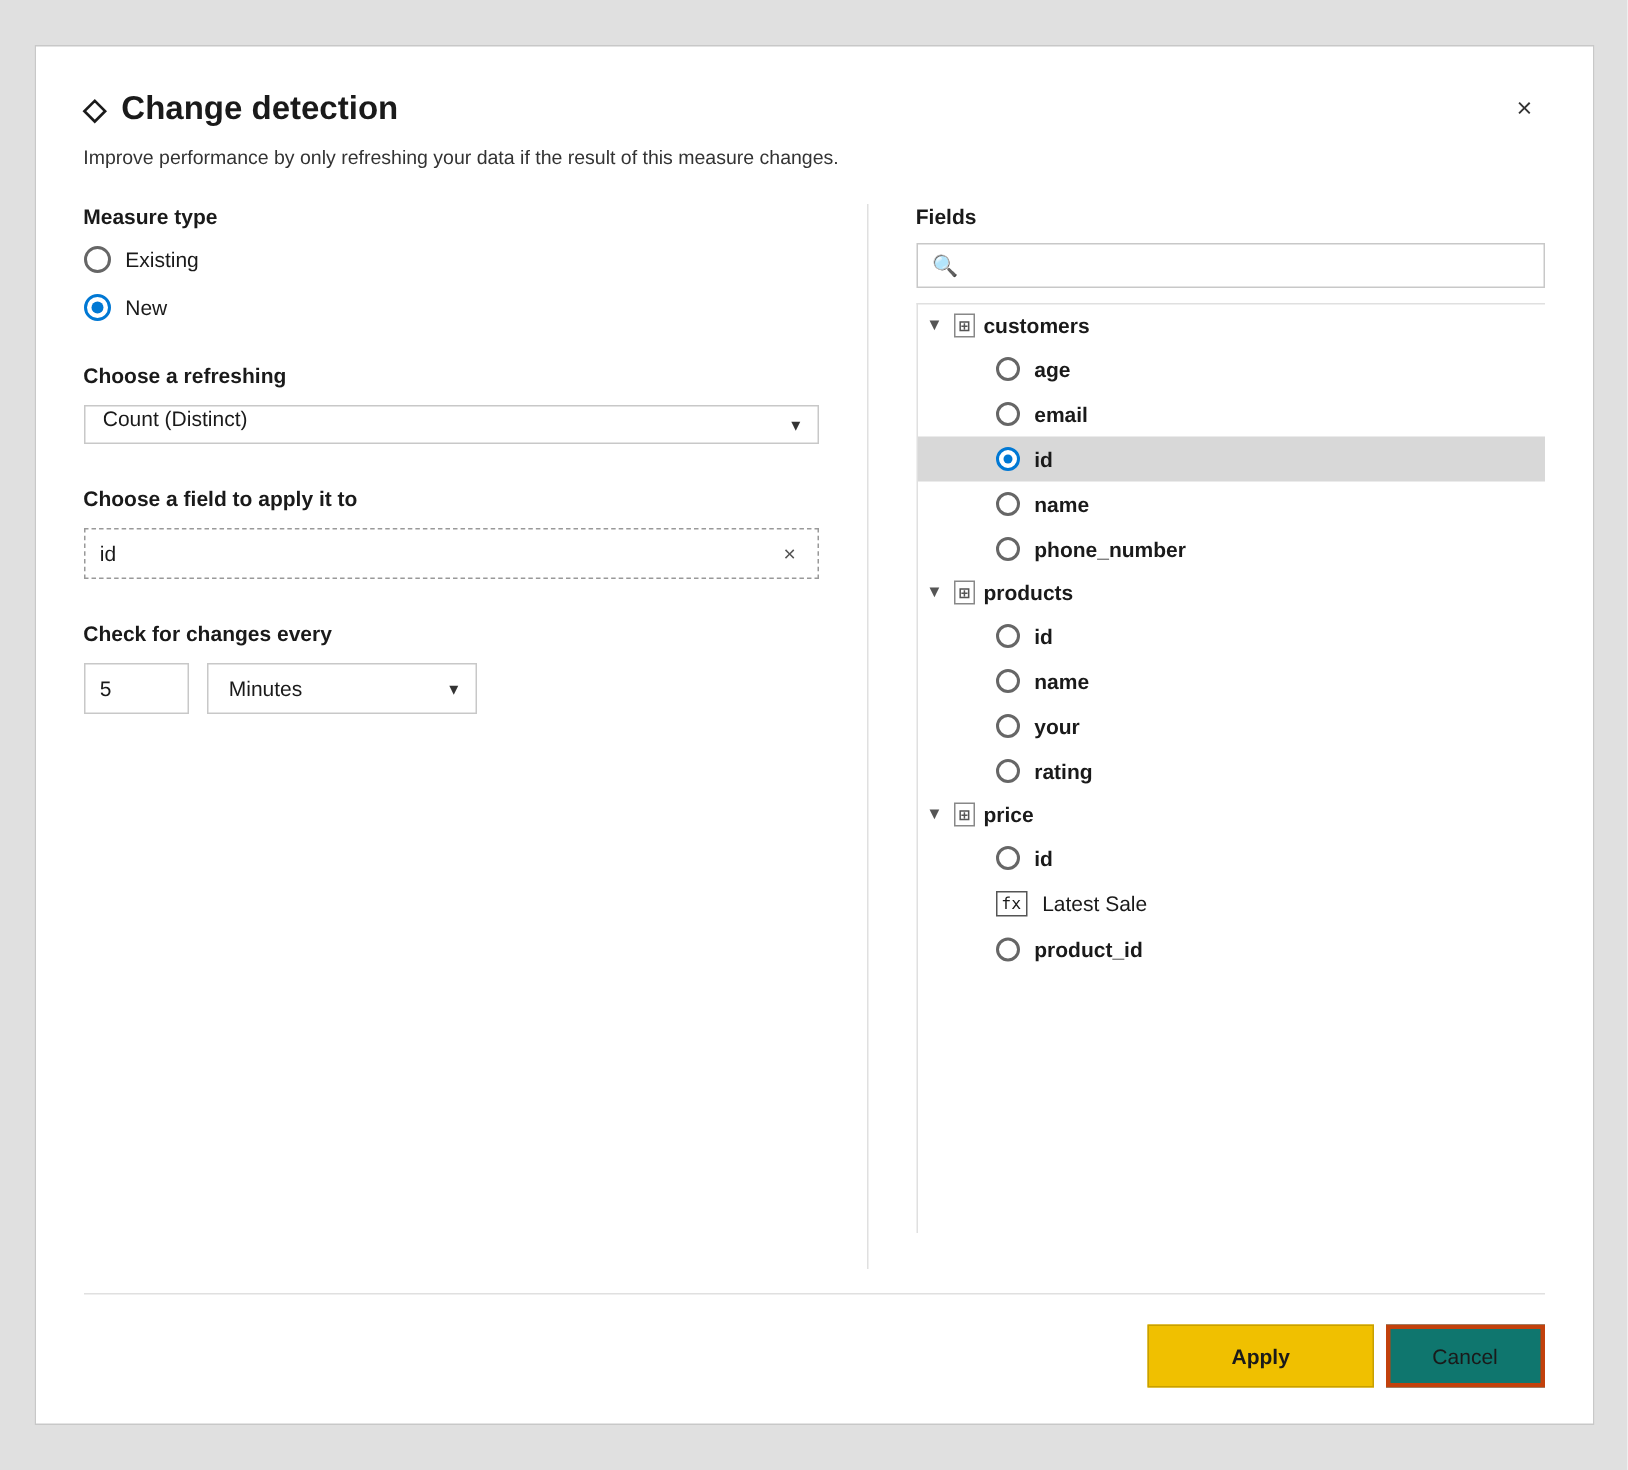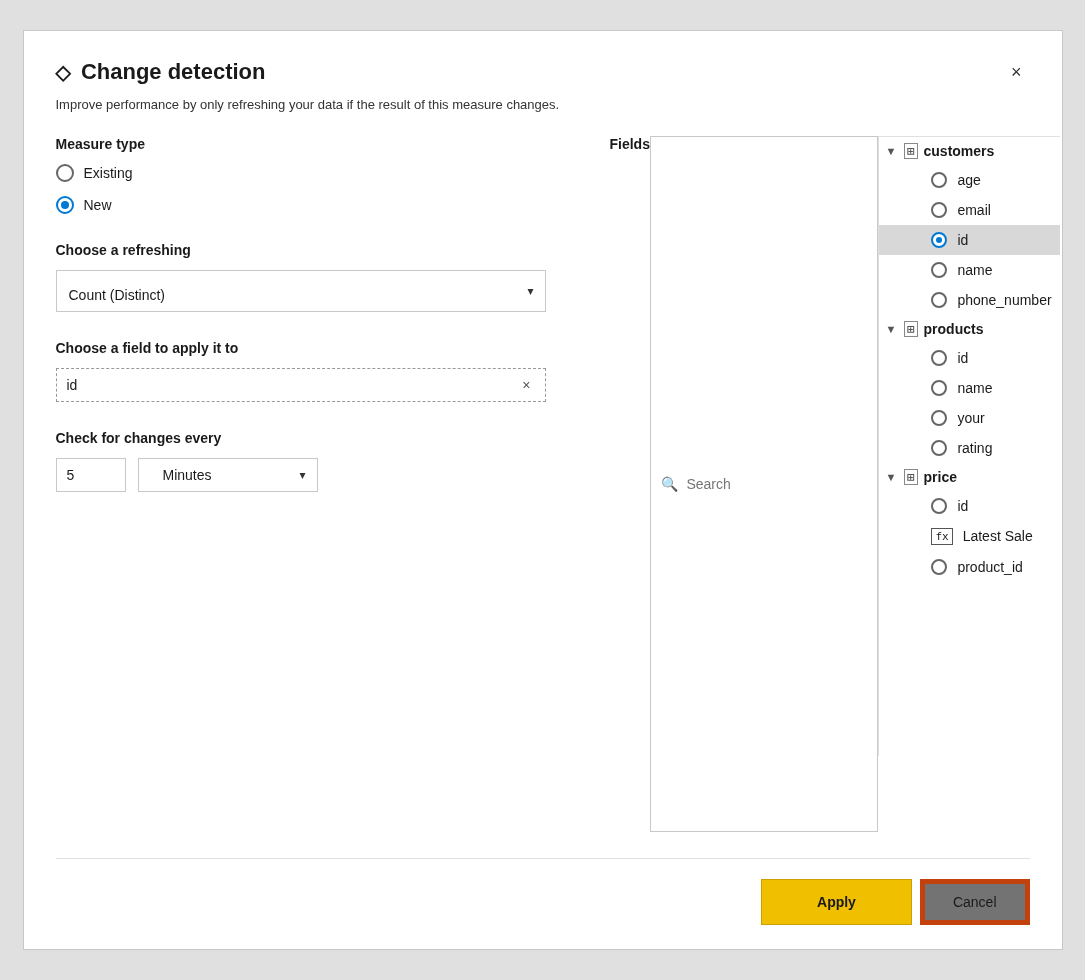--- a/index.html
+++ b/index.html
@@ -59,21 +59,21 @@
       gap: 32px;
       flex: 1;
     }
     .left-panel {
       width: 490px;
       flex-shrink: 0;
     }
     .right-panel {
       flex: 1;
       display: flex;
-      flex-direction: row;
+      flex-direction: column;
     }
     .section-label {
       font-size: 14px;
       font-weight: 600;
       color: #1a1a1a;
       margin-bottom: 12px;
     }
     .radio-group {
       display: flex;
       flex-direction: column;
@@ -108,21 +108,21 @@
       height: 8px;
       border-radius: 50%;
       background: #0078d4;
     }
     .calc-section { margin-bottom: 28px; }
     .select-wrapper {
       position: relative;
     }
     .select-wrapper select {
       width: 100%;
-      padding: 16px 36px 8px 12px;
+      padding: 0 36px 8px 12px;
       border: 1px solid #c8c8c8;
       background: #fff;
       font-size: 14px;
       color: #1a1a1a;
       cursor: pointer;
       appearance: none;
       -webkit-appearance: none;
     }
     .select-arrow {
       position: absolute;
@@ -165,21 +165,21 @@
       border: 1px solid #c8c8c8;
       font-size: 14px;
       color: #1a1a1a;
     }
     .interval-unit-wrapper {
       position: relative;
       width: 180px;
     }
     .interval-unit-wrapper select {
       width: 100%;
-      padding: 8px 36px 8px 24px;
+      padding: 8px 36px 8px 14px;
       border: 1px solid #c8c8c8;
       background: #fff;
       font-size: 14px;
       color: #1a1a1a;
       cursor: pointer;
       appearance: none;
       -webkit-appearance: none;
     }
     
     .fields-title {
@@ -249,20 +249,21 @@
       line-height: 1;
     }
     .field-item {
       display: flex;
       align-items: center;
       padding: 7px 8px 7px 52px;
       gap: 10px;
       font-size: 14px;
       color: #1a1a1a;
       cursor: pointer;
+      font-weight: bold;
     }
     .field-item.selected {
       background: #d8d8d8;
     }
     .field-radio {
       width: 16px;
       height: 16px;
       border-radius: 50%;
       border: 2px solid #666;
       display: flex;
@@ -309,22 +310,22 @@
       background: #f0c000;
       border: 1px solid #c8a000;
       padding: 10px 55px;
       font-size: 14px;
       font-weight: 600;
       color: #1a1a1a;
       cursor: pointer;
       min-width: 110px;
     }
     .btn-cancel {
-      background: #737373;
-      border: 5px solid #c2410c;
+      background: #0f766e;
+      border: 3px solid #c2410c;
       padding: 10px 28px;
       font-size: 14px;
       color: #1a1a1a;
       cursor: pointer;
       min-width: 90px;
     }
     .divider-v {
       width: 1px;
       background: #e0e0e0;
       margin: 0 0 0 0;
@@ -401,21 +402,20 @@
 
     </div>
 
     <div class="divider-v"></div>
 
     <div class="right-panel">
       <div class="fields-title">Fields</div>
 
       <div class="search-box">
         <span class="search-icon">🔍</span>
-        <input type="text" class="search-input" placeholder="Search" style="">
       </div>
 
       <div class="fields-list">
 
         <div class="table-group">
           <div class="table-header">
             <span class="chevron-icon">▼</span>
             <span class="table-icon">⊞</span>
             <span>customers</span>
           </div>

